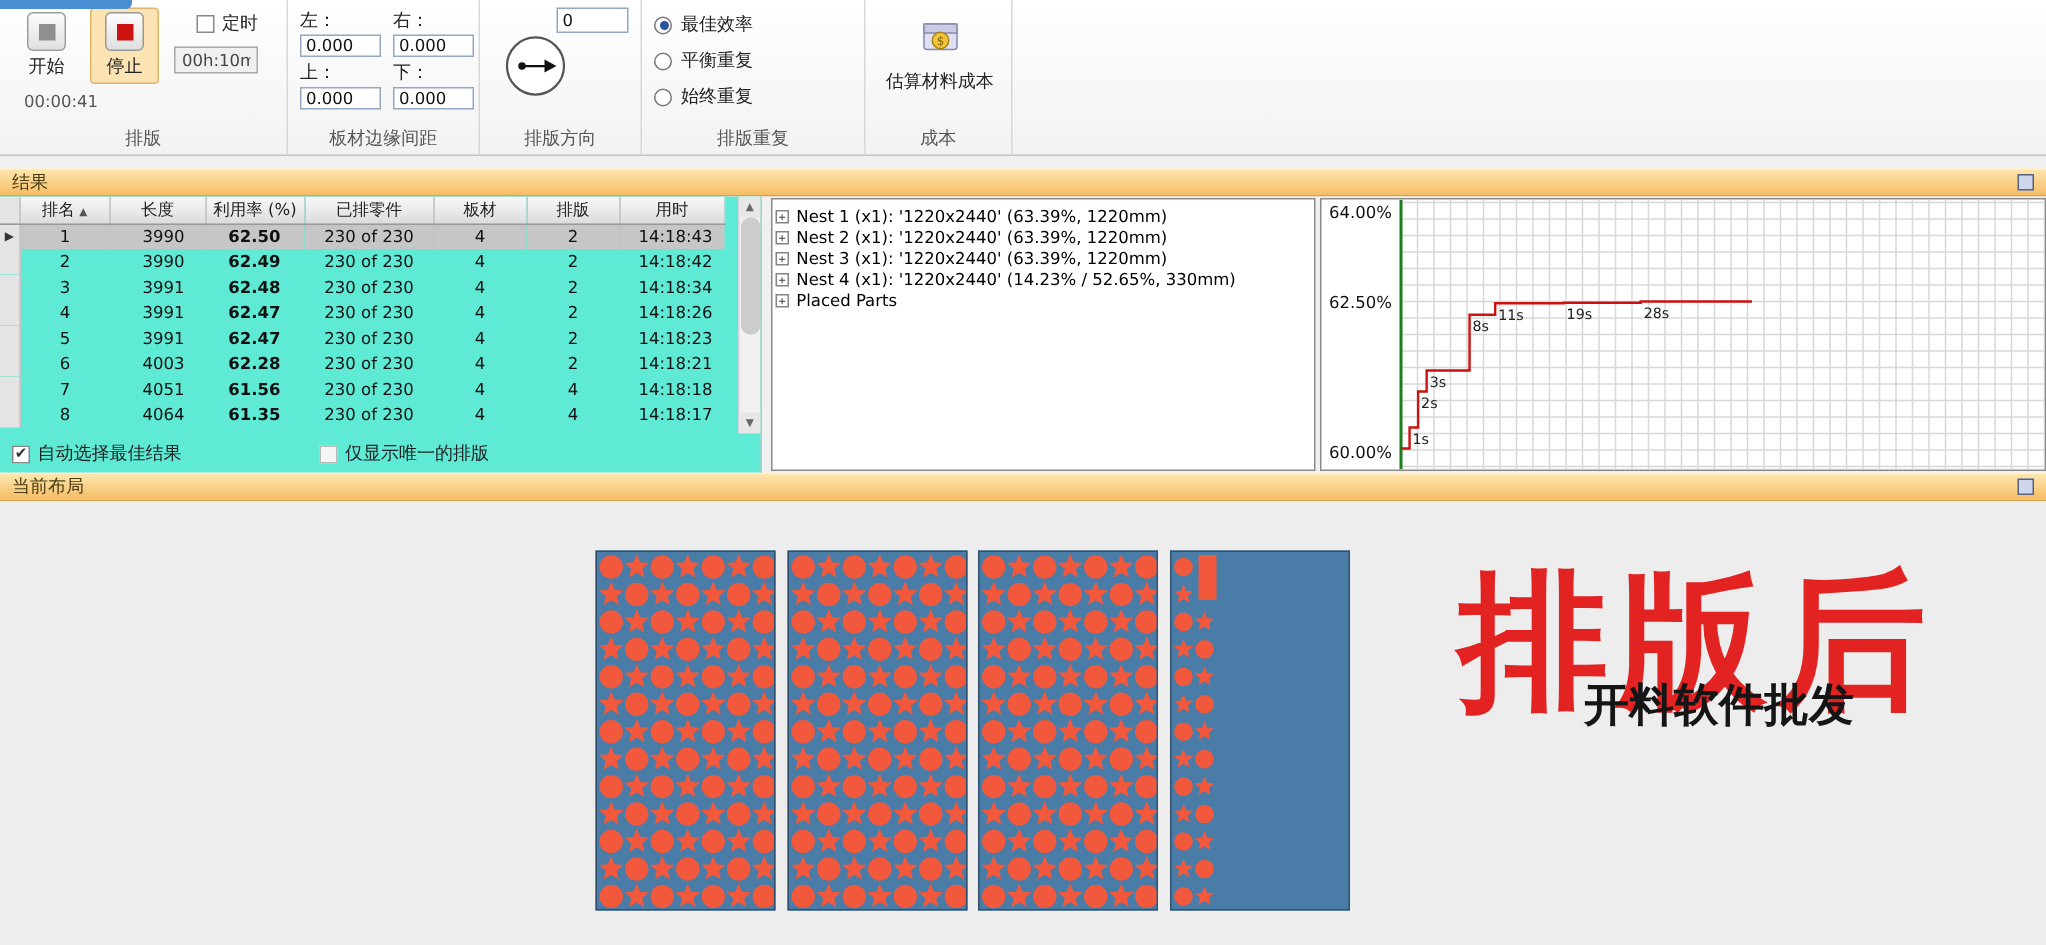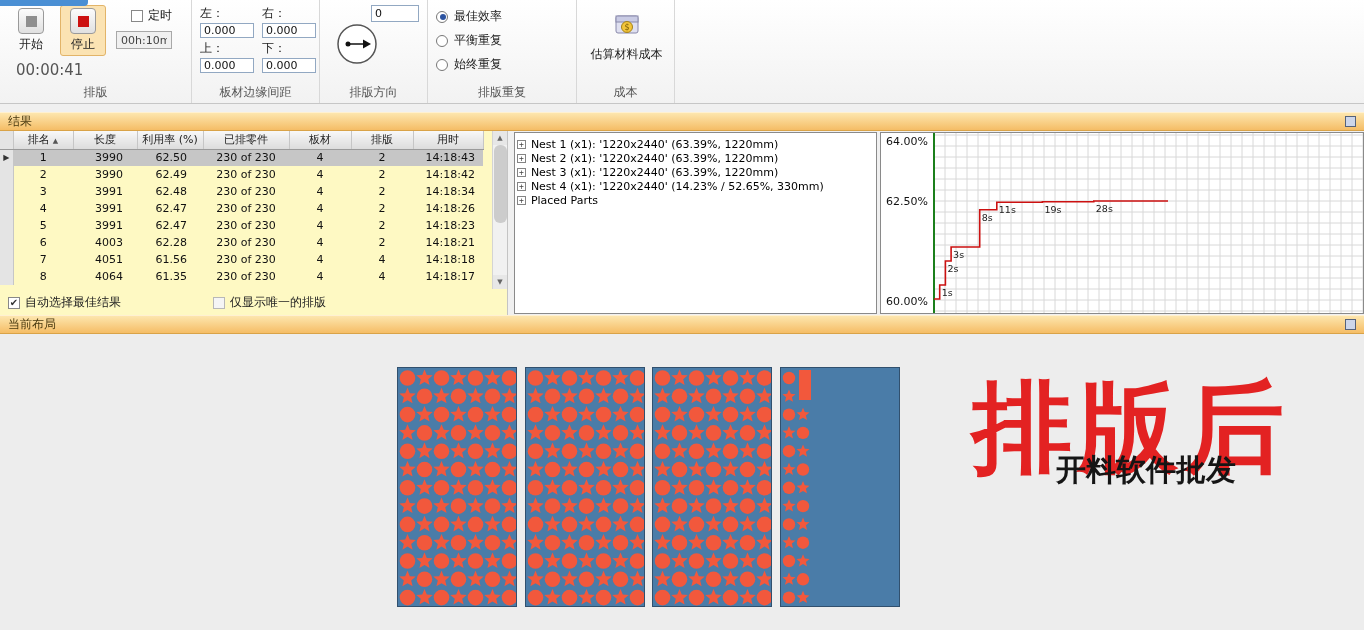--- a/index.html
+++ b/index.html
@@ -22,21 +22,21 @@
   .sq { width:11px; height:11px; }
   .sq.gray { background:#8f8f8f; }
   .sq.red { background:#cc1111; }
   .btn-lbl { font-size:12px; color:#222; margin-top:2px; }
   .timer-col { display:flex; flex-direction:column; gap:7px; margin-left:4px; padding-top:2px; }
   .chk { display:flex; align-items:center; gap:5px; font-size:12px; color:#222; cursor:pointer;justify-content:flex-end; }
   .box { width:12px; height:12px; border:1px solid #888; background:#fff; display:inline-flex; align-items:center; justify-content:center; font-size:10px; line-height:10px; color:#333; flex:0 0 12px; }
   .box.on::after { content:"✔"; }
   .box.dim { border-color:#b8b8b8; background:#f5f5f5; }
   .timer-input { width:56px; height:18px; font-size:11px; background:#f0f0f0; border:1px solid #a8a8a8; padding:0 4px; color:#444; }
-  .elapsed { font-size:15px; color:#555; margin:5px 0 0 8px; }
+  .elapsed { font-size:11px; color:#555; margin:5px 0 0 8px; }
 
   .g-gap { width:85px; }
   .fld-label { font-size:12px; color:#222; margin-bottom:2px; white-space:nowrap; }
   .num-input { width:62px; height:17px; font-size:11px; border:1px solid #92a8c2; padding:0 3px; background:#fff; color:#111; }
 
   .g-edge { width:128px; }
   .edge-grid { display:grid; grid-template-columns:56px 56px; column-gap:6px; row-gap:2px; }
   .edge-cell { display:flex; flex-direction:column; }
   .edge-cell .num-input { width:54px; height:15px; }
   .edge-cell .fld-label { margin-bottom:1px; }
@@ -56,31 +56,31 @@
 
   .spacer8 { height:8px; background:#f0f0f0; }
 
   
   .section-bar { height:19px; display:flex; align-items:center; padding:0 8px; font-size:12px; color:#4a3a10; background:linear-gradient(#fde6ae,#f5bd66); border-top:1px solid #fff1d2; border-bottom:1px solid #d9a348; }
   .bar-title { flex:1; }
   .bar-icon { width:11px; height:11px; border:1px solid #55627a; background:#cdd6ea; cursor:pointer; }
 
   
   .panels { display:flex; height:184px; background:#f0f0f0; align-items:flex-start; }
-  .results-panel { width:509px; height:184px; position:relative; background:#fef9c3; border-right:1px solid #c4c4c4; }
+  .results-panel { width:509px; height:184px; position:relative; background:#5eead4; border-right:1px solid #c4c4c4; }
   .table-wrap { height:158px; overflow:hidden; position:relative; }
   table { border-collapse:collapse; table-layout:fixed; width:483px; }
   th { height:18px; background:linear-gradient(#f8f8f8,#dcdcdc); border-right:1px solid #c6c6c6; border-bottom:1px solid #9a9a9a; font-size:11px; font-weight:normal; color:#222; white-space:nowrap; overflow:hidden; padding:0 3px; }
   td { height:17px; font-size:11px; color:#111; padding:0 6px; white-space:nowrap; overflow:hidden; }
   th:nth-child(1){width:13px;} th:nth-child(2){width:60px;} th:nth-child(3){width:64px;}
   th:nth-child(4){width:66px;} th:nth-child(5){width:86px;} th:nth-child(6){width:62px;}
   th:nth-child(7){width:62px;} th:nth-child(8){width:70px;}
   td:nth-child(2){text-align:center;}
   td:nth-child(3){text-align:right;padding-right:14px;}
-  td:nth-child(4){text-align:right;padding-right:16px;}
+  td:nth-child(4){text-align:right;padding-right:16px;font-weight:bold;}
   td:nth-child(5),td:nth-child(6),td:nth-child(7){text-align:center;}
   td:nth-child(8){text-align:right;padding-right:8px;}
   tr.selected td { background:#c6c6c6; }
   .sel-col { background:#e4e4e4 !important; border-right:1px solid #c6c6c6; padding:0 !important; font-size:8px; color:#333; text-align:center; }
   .sort { font-size:7px; color:#555; margin-left:3px; }
   .vscroll { position:absolute; right:0; top:0; width:15px; height:158px; background:#f1f1f1; border-left:1px solid #d4d4d4; }
   .vs-arrow { height:14px; display:flex; align-items:center; justify-content:center; font-size:7px; color:#666; background:#e7e7e7; cursor:pointer; }
   .vs-arrow.down { position:absolute; bottom:0; left:0; right:0; }
   .vs-thumb { position:absolute; top:14px; left:1px; width:13px; height:78px; background:#cccccc; border-radius:6px; cursor:grab; }
   .results-checks { position:absolute; bottom:4px; left:0; right:0; display:flex; align-items:center; }

